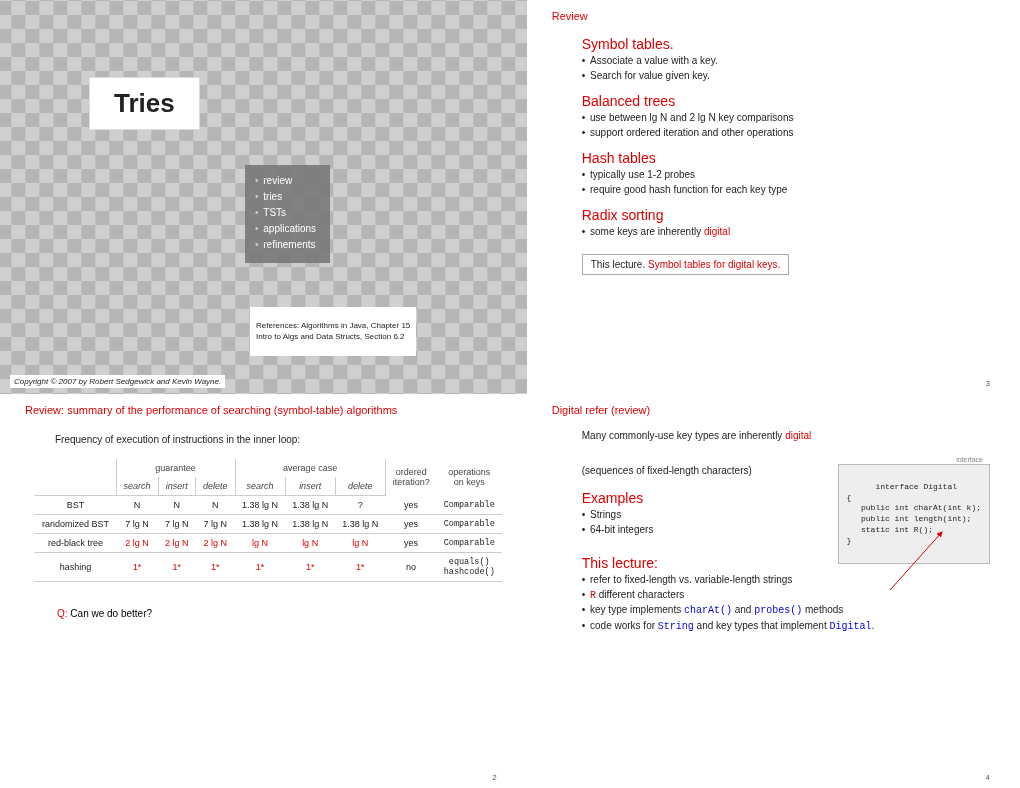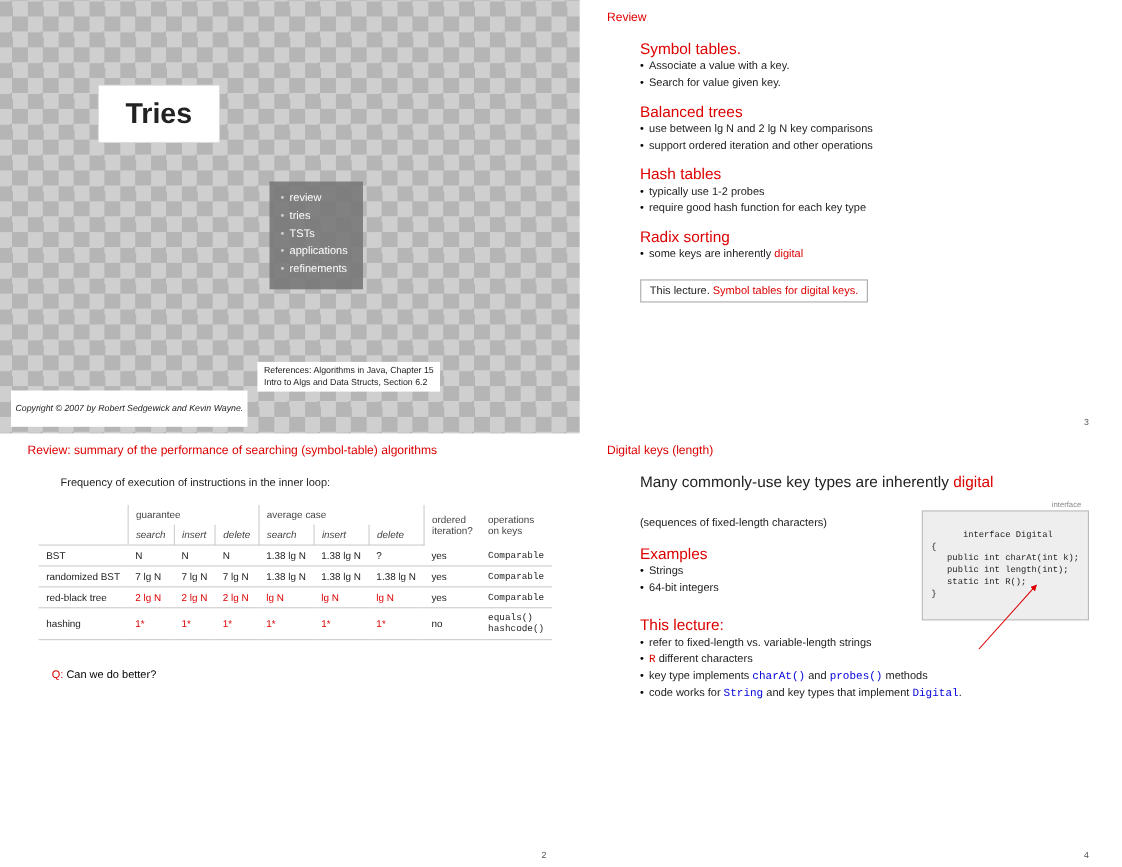--- a/index.html
+++ b/index.html
@@ -16,40 +16,40 @@
   .qr-bg { position: absolute; inset: 0; background:
     repeating-conic-gradient(#999 0% 25%, #ccc 0% 50%) 50% / 28px 28px;
     filter: contrast(.6) brightness(1.1);
     opacity: .75;
   }
   .s1 .overlayer { position: absolute; inset: 0; }
   .s1 .titlebox { position: absolute; left: 90px; top: 78px; background: #fff; padding: 10px 24px; font-size: 26px; font-weight: bold; font-family: "Trebuchet MS", sans-serif; box-shadow: 0 0 0 1px #ddd; }
   .s1 .toc { position: absolute; left: 245px; top: 165px; background: rgba(120,120,120,.9); color: #fff; padding: 8px 14px 10px 10px; font-size: 10px; line-height: 1.6; }
   .s1 .toc li { list-style: none; }
   .s1 .toc li::before { content: "• "; opacity: .6; margin-right: 2px; }
-  .s1 .refs { position: absolute; left: 234px; bottom: 38px; background: #fff; font-size: 8px; padding: 3px 6px; text-align: left; line-height: 1.3; }
-  .s1 .copy { position: absolute; left: 10px; bottom: 6px; background: #fff; font-size: 8px; font-style: italic; padding: 12px 4px; }
+  .s1 .refs { position: absolute; left: 250px; bottom: 38px; background: #fff; font-size: 8px; padding: 14px 6px; text-align: left; line-height: 1.3; }
+  .s1 .copy { position: absolute; left: 10px; bottom: 6px; background: #fff; font-size: 8px; font-style: italic; padding: 2px 4px; }
 
   
   .h-title { color: #d00; font-weight: normal; font-size: 11px; margin-bottom: 14px; }
   .sect { color: #d00; font-size: 14px; margin-top: 10px; margin-bottom: 2px; }
   ul.b { list-style: none; padding-left: 10px; }
   ul.b li { font-size: 10px; line-height: 1.45; }
   ul.b li::before { content: "• "; color: #000; margin-left: -10px; margin-right: 2px; }
   .boxline { border: 1px solid #aaa; padding: 4px 8px; display: inline-block; font-size: 10px; margin-top: 14px; }
 
   
   .s2-desc { color: #222; font-size: 10px; margin: 18px 0 14px 30px; }
   table.perf { border-collapse: collapse; margin-left: 10px; font-size: 9px; }
-  table.perf th, table.perf td { padding: 4px 7px; text-align: left; border-bottom: 1px solid #ccc; white-space: nowrap; }
+  table.perf th, table.perf td { padding: 4px 7px; text-align: center; border-bottom: 1px solid #ccc; white-space: nowrap; }
   table.perf .grp { border-left: 1px solid #ccc; border-right: 1px solid #ccc; }
   table.perf .hdr-top th { border-bottom: none; font-weight: normal; color: #444; }
   table.perf .hdr-sub th { font-weight: normal; color: #444; font-style: italic; }
   table.perf td.mono, table.perf th.mono { font-family: "Courier New", monospace; font-size: 8.5px; margin-top: 36px; }
-  .s2 .q { color: #d00; margin-top: 26px; margin-left: 22px; font-size: 10px; }
+  .s2 .q { color: #d00; margin-top: 26px; margin-left: 32px; font-size: 10px; }
 
   
   .codebox { position: absolute; right: 30px; top: 70px; background: #eee; border: 1px solid #bbb; font-family: "Courier New", monospace; font-size: 8px; padding: 6px 8px 6px 8px; line-height: 1.35; white-space: pre; }
   .codebox .iface-label { position: absolute; top: -10px; right: 6px; font-size: 7px; color: #888; font-family: "Trebuchet MS",sans-serif; }
   .arrow { position: absolute; }
   code.inline { font-family: "Courier New", monospace; background: none; }
 </style>
 </head>
 <body>
 
@@ -170,24 +170,24 @@
           </tr>
         </tbody>
       </table>
     <div class="q">
       <span class="red">Q: </span><span class="black">Can we do better?</span>
     </div>
     <div class="pageno">2</div>
   </div>
 
   <div class="slide">
-    <div class="h-title">Digital keys (length)</div>
+    <div class="h-title">Digital refer (review)</div>
 
     <div style="padding-left:30px; position:relative;">
-      <div style="font-size:14px;">
+      <div style="font-size:10px;">
         <span>Many commonly-use key types are inherently </span><span class="red">digital</span>
       </div>
       <div style="font-size:10px;margin-top:24px;">(sequences of fixed-length characters)</div>
 
       <div class="sect" style="margin-top:14px;">Examples</div>
       <ul class="b" id="s4-ex">
           <li>Strings</li>
           <li>64-bit integers</li>
         </ul>
 

